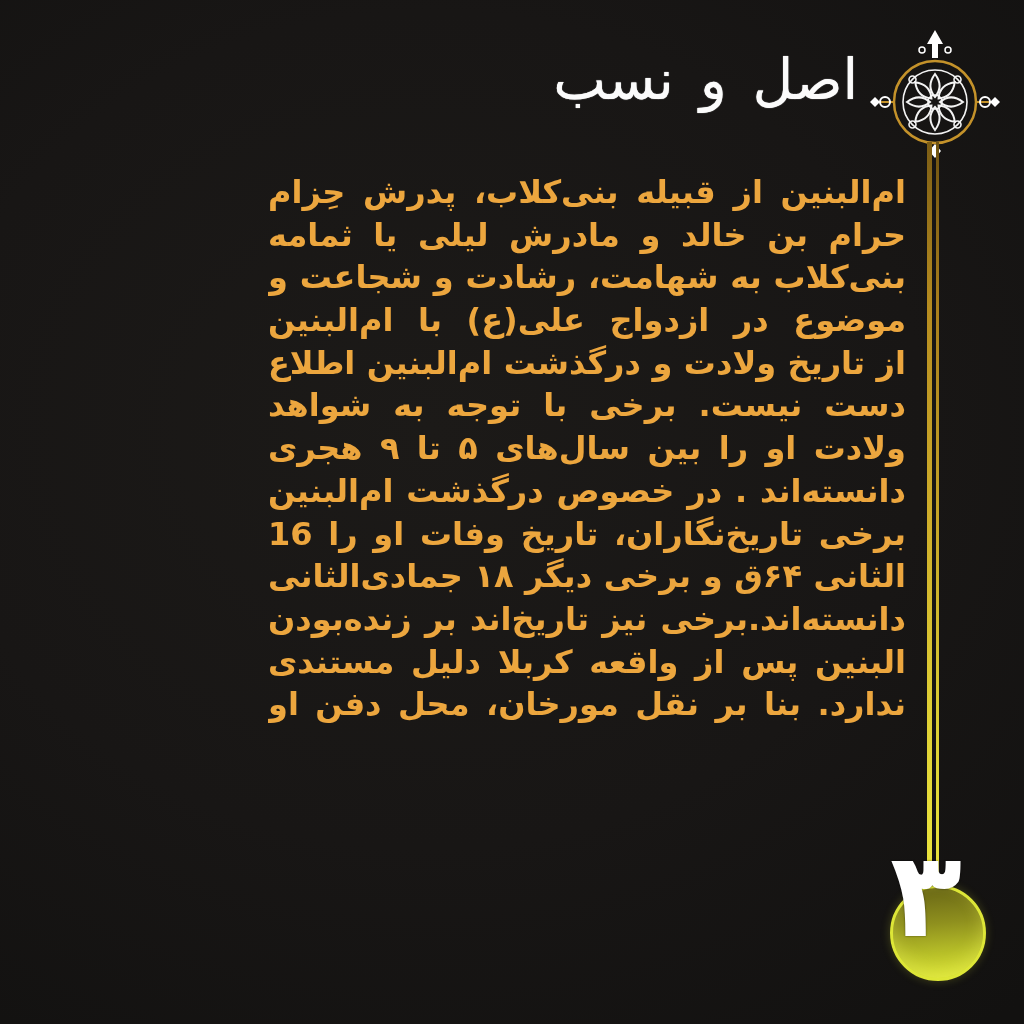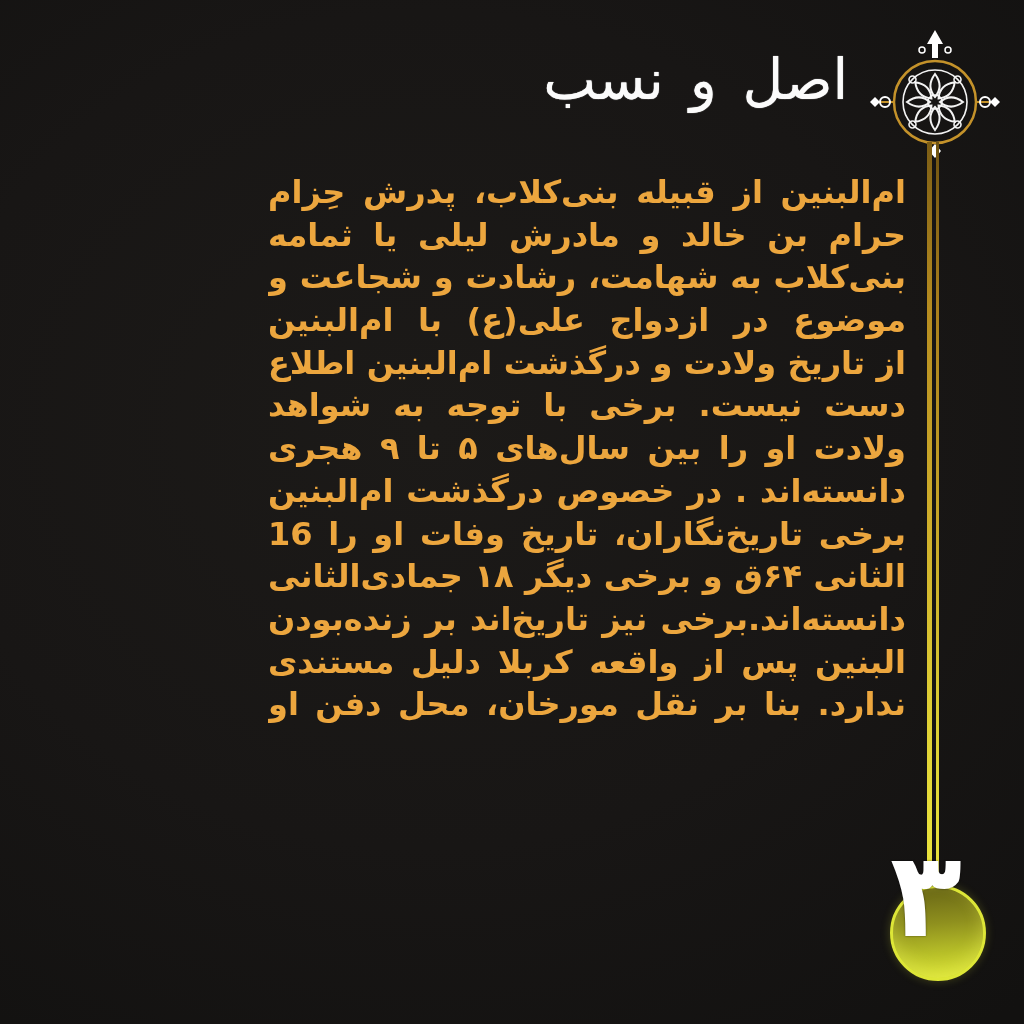--- a/index.html
+++ b/index.html
@@ -3,21 +3,21 @@
 <meta charset="utf-8">
 <style>
   html,body{margin:0;padding:0;background:#000;}
   .canvas{
     position:relative;width:1024px;height:1024px;overflow:hidden;
     background:radial-gradient(ellipse 900px 760px at 42% 42%, #1c1a18 0%, #181615 55%, #121110 100%);
     font-family:"DejaVu Sans", sans-serif;
   }
   
   .title{
-    position:absolute;top:52px;right:176px;
+    position:absolute;top:52px;right:166px;
     direction:rtl;color:#fbfbfb;font-size:56px;line-height:1;
     font-weight:400;word-spacing:8px;letter-spacing:0px;
     text-shadow:0 0 1px #fff;
   }
   .ornament{position:absolute;left:869px;top:26px;width:132px;height:140px;}
   
   .vline{position:absolute;top:142px;height:752px;}
   .vline.thick{left:927px;width:5px;
     background:linear-gradient(180deg,#7c5d15 0%,#b68c20 22%,#cfae2b 50%,#e0d236 78%,#ece73f 100%);}
   .vline.thin{left:936px;width:3px;

